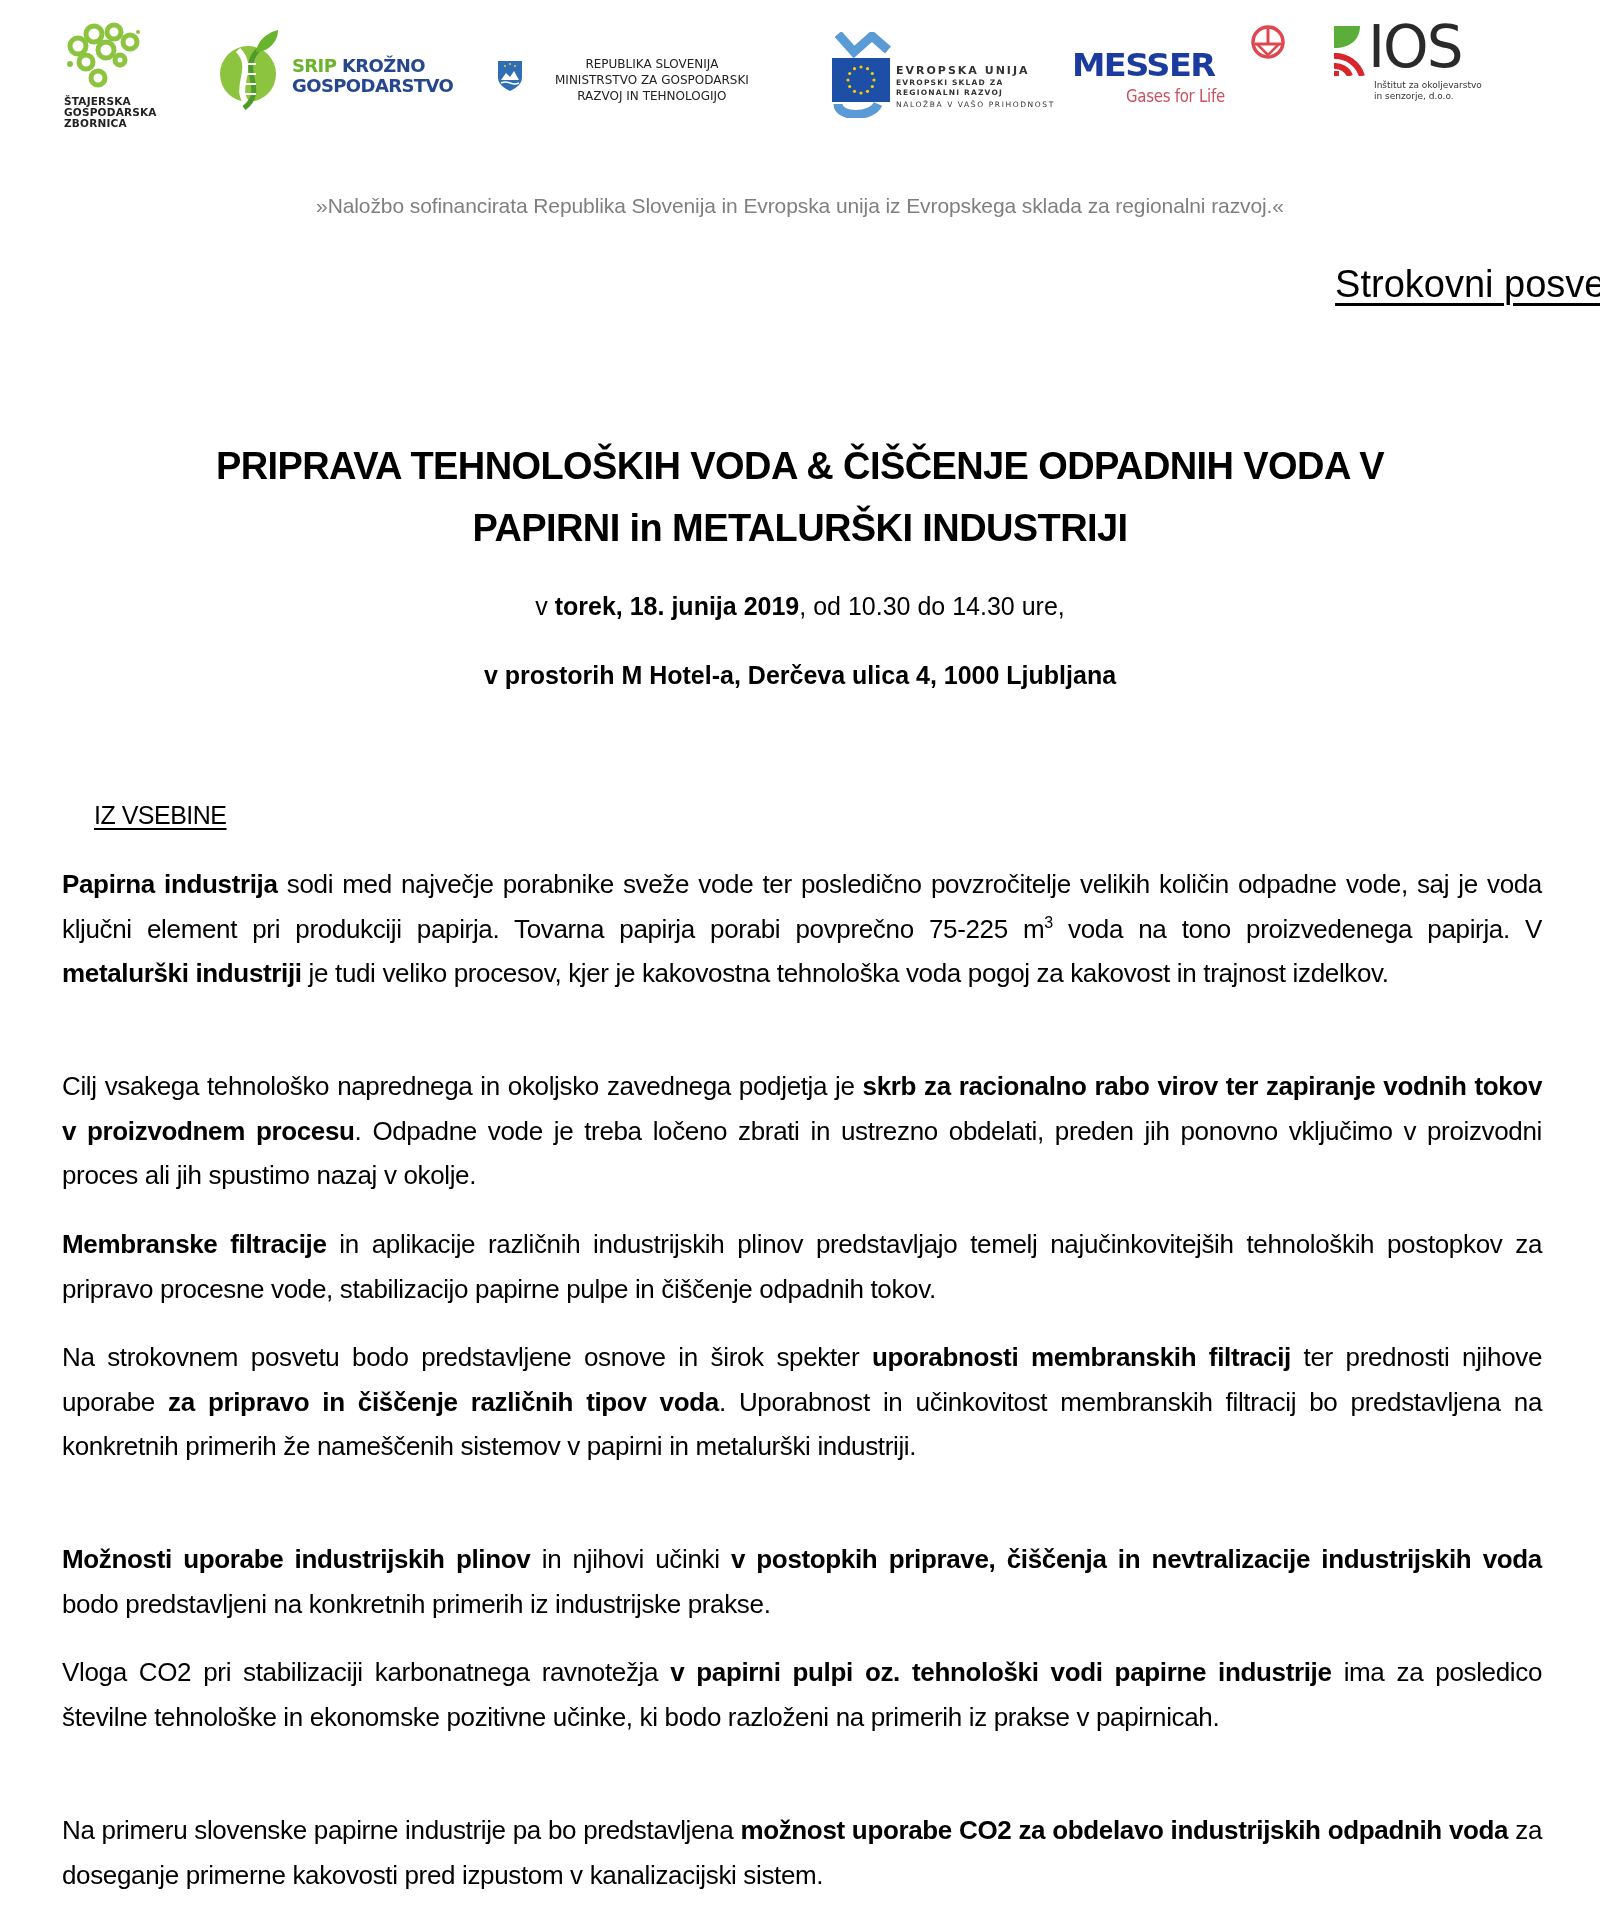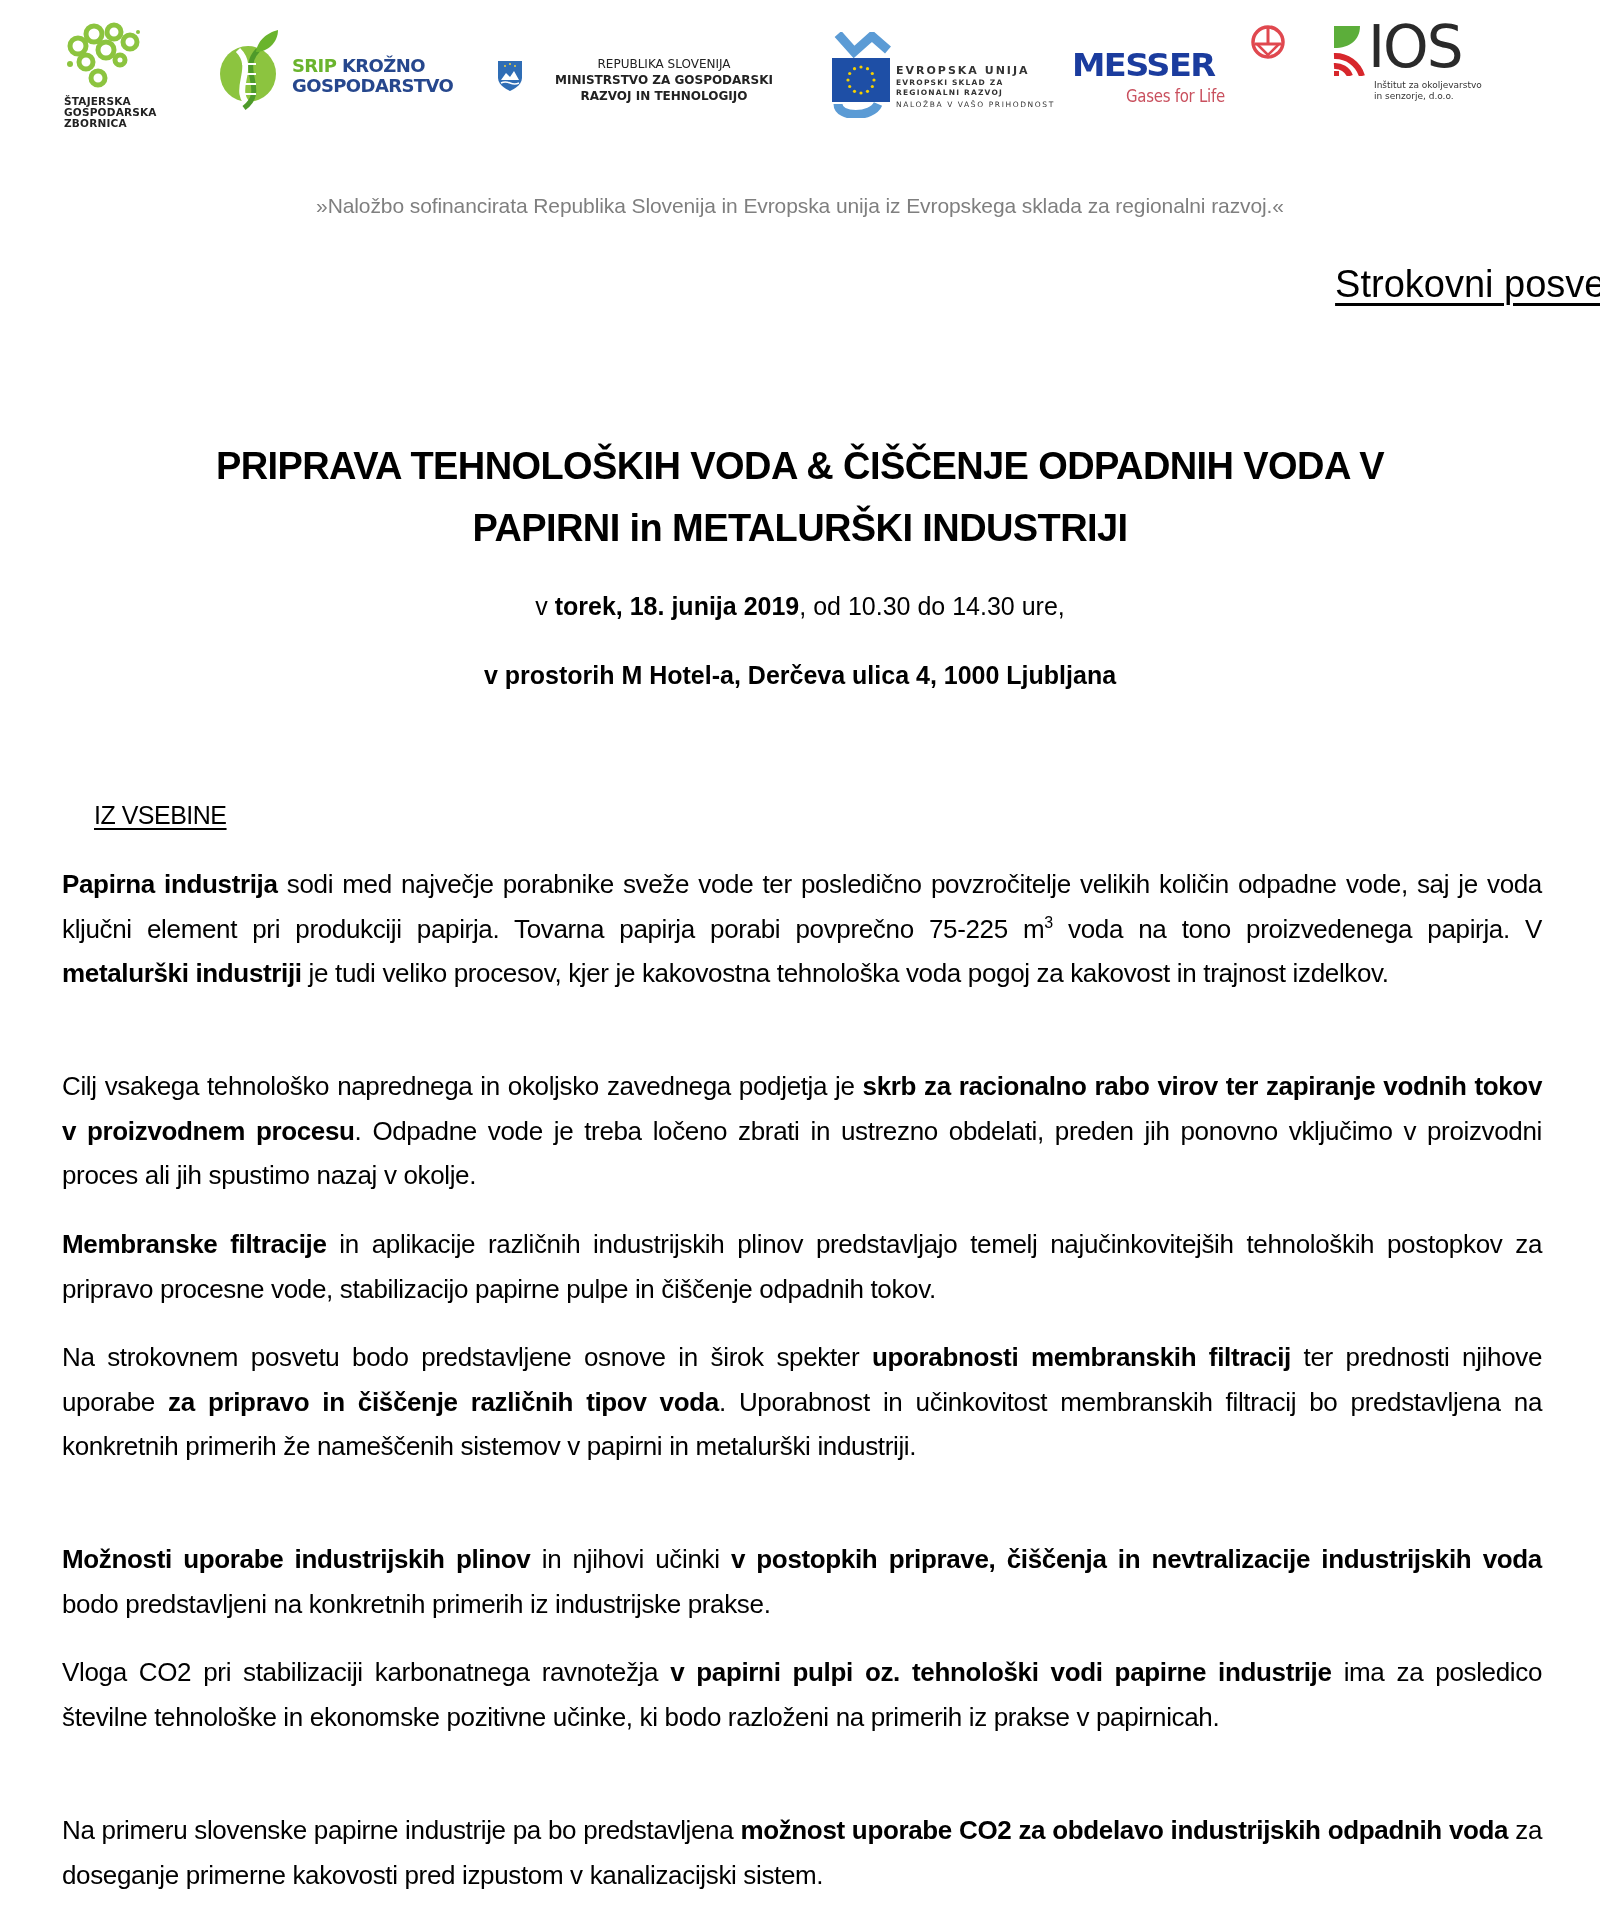--- a/index.html
+++ b/index.html
@@ -21,21 +21,21 @@
         font-weight: bold; font-size: 18px; line-height: 20px; letter-spacing: -0.6px; white-space: nowrap; }
   .lg-srip .t1 .g { color: #6ab42d; }
   .lg-srip .t1 .b { color: #26478d; }
   .lg-srip .t2 { position: absolute; left: 74px; top: 46px; font-family: "DejaVu Sans", sans-serif;
         font-weight: bold; font-size: 18px; line-height: 20px; letter-spacing: -0.6px; color: #26478d; white-space: nowrap; }
 
   .lg-mgrt { left: 497px; top: 56px; width: 290px; height: 60px; }
   .lg-mgrt .shield { position: absolute; left: 0; top: 4px; width: 26px; height: 32px; }
   .lg-mgrt .t { position: absolute; left: 58px; top: 0; font-family: "DejaVu Sans", sans-serif;
         font-size: 12px; line-height: 16px; color: #222; white-space: nowrap; text-align: center; }
-  .lg-mgrt .t b { font-weight: bold; }
+  .lg-mgrt .t b { font-weight: normal; }
 
   .lg-eu { left: 832px; top: 32px; width: 240px; height: 86px; }
   .lg-eu .swirl { position: absolute; left: 0; top: 0; width: 70px; height: 86px; }
   .lg-eu .flag { position: absolute; left: 0; top: 26px; width: 58px; height: 44px; background: #1e4fa6; }
   .lg-eu .t { position: absolute; left: 64px; top: 32px; font-family: "DejaVu Sans", sans-serif; color: #333; white-space: nowrap; }
   .lg-eu .t .a { font-size: 11px; font-weight: bold; letter-spacing: 2px; line-height: 14px; }
   .lg-eu .t .b { font-size: 7.5px; font-weight: bold; letter-spacing: 1.2px; line-height: 10px; }
   .lg-eu .t .c { font-size: 7.5px; letter-spacing: 1.6px; line-height: 14px; }
 
   .lg-messer { left: 1070px; top: 24px; width: 220px; height: 90px; }

